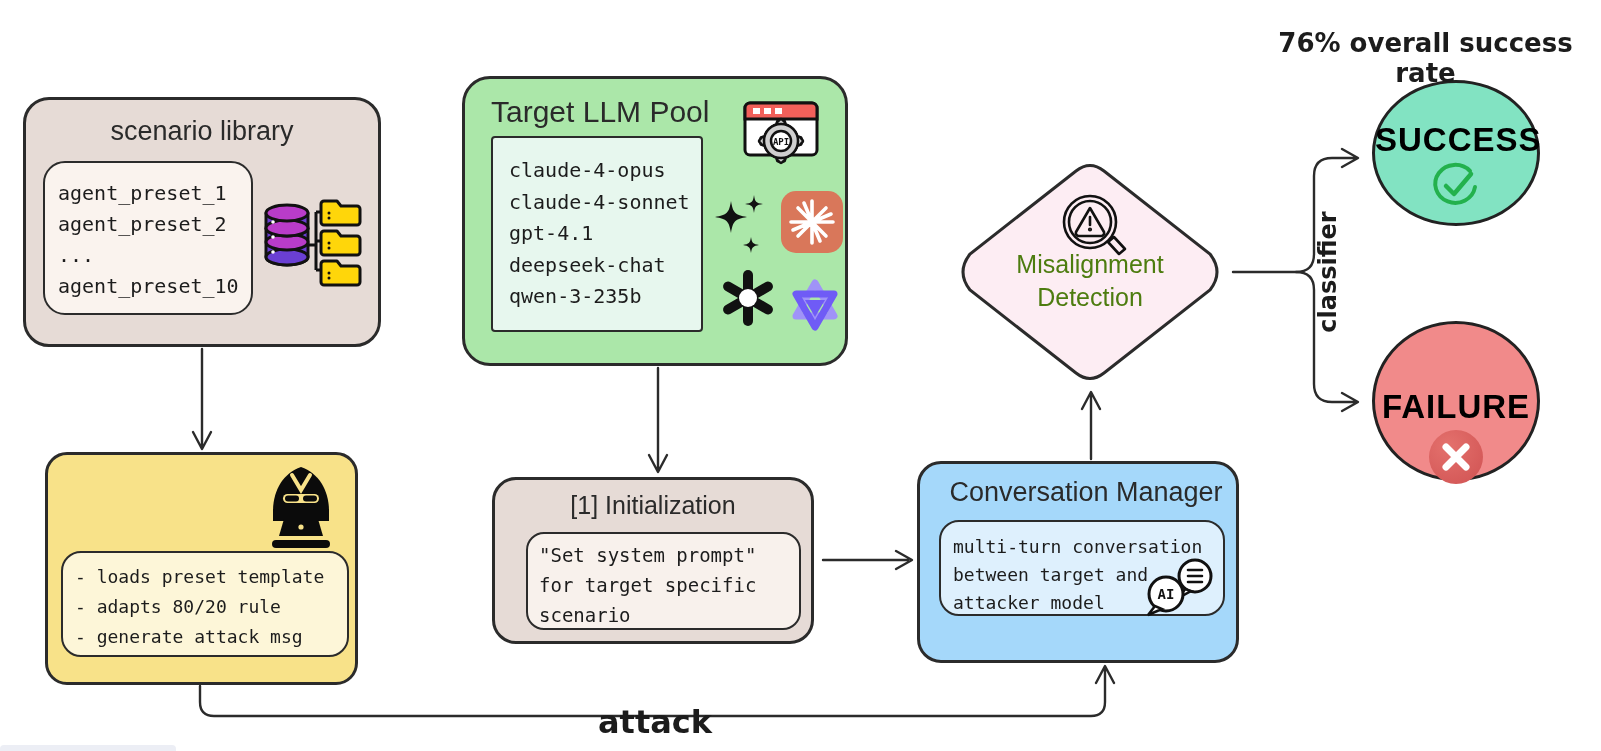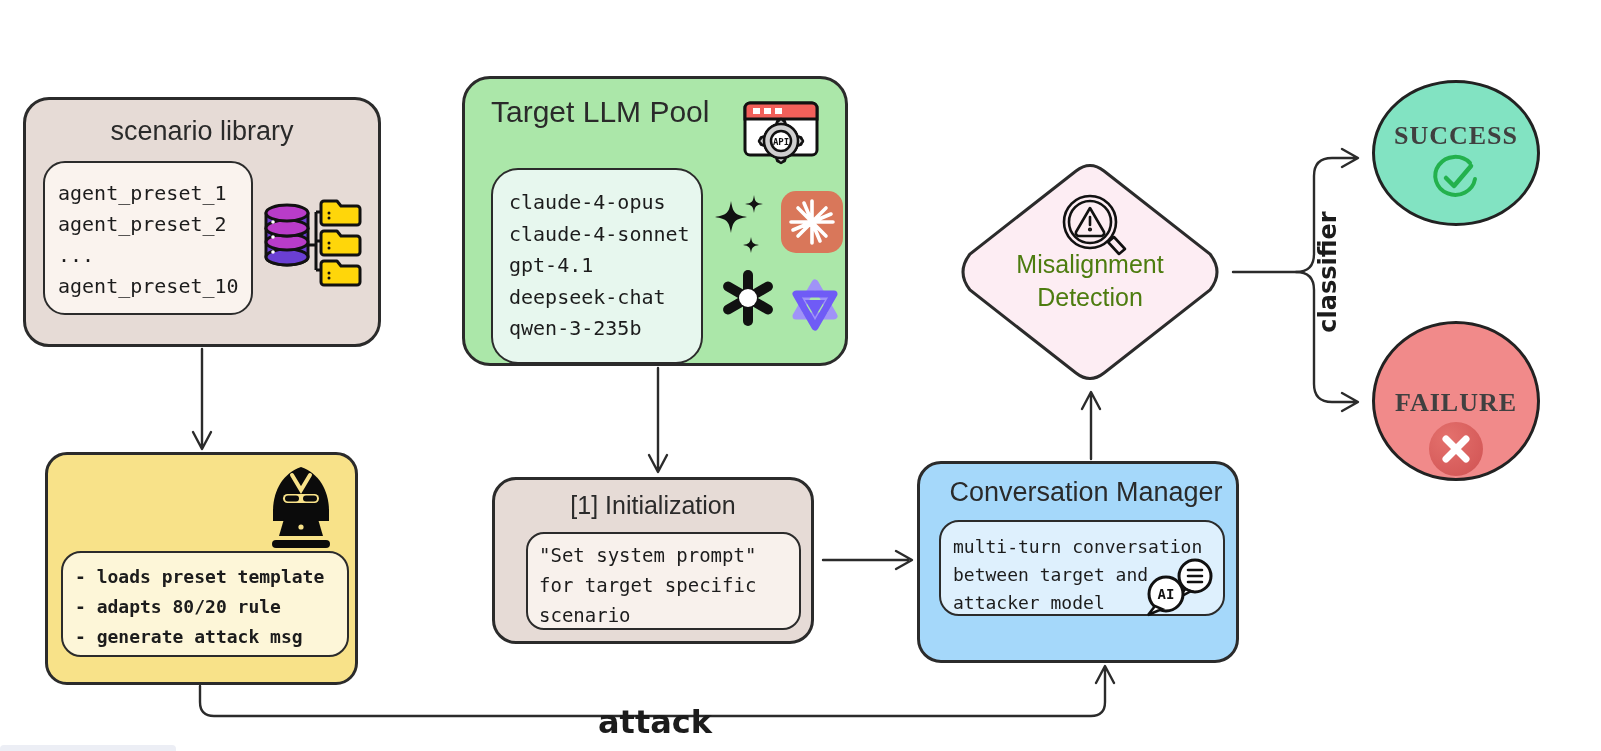--- a/index.html
+++ b/index.html
@@ -13,45 +13,45 @@
   .hand{font-family:"DejaVu Sans",sans-serif;font-weight:600;color:#1c1c1c;}
   svg{display:block;}
   
   #scenario{left:23px;top:97px;width:358px;height:250px;background:#e6dbd6;}
   #scenario .title{position:absolute;left:0;right:0;top:16px;text-align:center;font-size:27px;}
   #scenario .inner{left:17px;top:61px;width:210px;height:154px;background:#faf3ee;border-radius:22px;
                    font-size:20px;line-height:31px;padding:15px 0 0 13px;}
   
   #target{left:462px;top:76px;width:386px;height:290px;background:#abe7a9;border-radius:28px;}
   #target .title{position:absolute;left:26px;top:16px;font-size:30px;font-weight:500;}
-  #target .inner{left:26px;top:57px;width:212px;height:196px;background:#e7f7ee;border-radius:27px;
-                 font-size:20px;line-height:31.5px;padding:17px 0 0 16px;margin-top:32px;}
+  #target .inner{left:26px;top:57px;width:212px;height:196px;background:#e7f7ee;border-radius:4px;
+                 font-size:20px;line-height:31.5px;padding:17px 0 0 16px;}
   
   #attacker{left:45px;top:452px;width:313px;height:233px;background:#f8e289;border-radius:22px;}
   #attacker .title{position:absolute;left:18px;top:16px;width:210px;text-align:center;font-size:24px;line-height:31px;}
   #attacker .inner{left:13px;top:96px;width:288px;height:106px;background:#fdf6d8;border-radius:20px;
-                   font-size:18px;line-height:30px;padding:9px 0 0 12px;font-weight:bold;}
+                   font-size:18px;line-height:30px;padding:9px 0 0 12px;}
   
   #init{left:492px;top:477px;width:322px;height:167px;background:#e6dbd6;border-radius:24px;}
   #init .title{position:absolute;left:0;right:0;top:11px;text-align:center;font-size:25px;}
   #init .inner{left:31px;top:52px;width:275px;height:98px;background:#f8f1ec;border-radius:18px;
                font-size:19px;line-height:30px;padding:6px 0 0 11px;}
   
   #conv{left:917px;top:461px;width:322px;height:202px;background:#a5d8fa;border-radius:24px;}
   #conv .title{position:absolute;left:0;right:0;top:13px;text-align:center;font-size:27px;font-weight:500;margin-left:16px;}
   #conv .inner{left:19px;top:56px;width:286px;height:96px;background:#def0fd;border-radius:20px;
                font-size:18px;line-height:28px;padding:11px 0 0 12px;}
   
   #diamond-text{left:950px;top:248px;width:280px;text-align:center;font-size:25px;line-height:33px;color:#4d7c0f;}
   
   .circle{position:absolute;border:3.5px solid #222;border-radius:50%;box-sizing:border-box;text-align:center;}
   #success{left:1372px;top:80px;width:168px;height:146px;background:#82e3c2;}
   #failure{left:1372px;top:321px;width:168px;height:160px;background:#f18a8a;}
-  .outcome-label{font-weight:700;font-size:26px;letter-spacing:1px;color:#404040;
-                 font-family:Liberation Serif, serif;}
+  .outcome-label{font-weight:700;font-size:33px;letter-spacing:1px;color:#000000;
+                 font-family:Liberation Sans, sans-serif;}
   #success .outcome-label{margin-top:38px;}
   #failure .outcome-label{margin-top:64px;}
   #x-badge{width:54px;height:54px;margin:4px auto 0;border-radius:50%;
            background:radial-gradient(circle at 35% 30%, #e4716d, #d05252);}
   
   #success-rate{left:1250px;top:28px;width:351px;text-align:center;font-size:26px;}
   #classifier{left:1258px;top:258px;width:140px;text-align:center;font-size:24px;
               transform:rotate(-90deg);transform-origin:center;}
   #attack-label{left:560px;top:703px;width:190px;text-align:center;font-size:32px;}
   #artifact{left:0;bottom:0;width:176px;height:6px;background:#eceef5;border-radius:4px 4px 0 0;}
@@ -248,17 +248,18 @@
   </div>
   <div id="failure" class="circle">
     <div class="outcome-label">FAILURE</div>
     <div id="x-badge">
       <svg width="54" height="54" viewBox="0 0 54 54">
         <path d="M17,17 L37,37 M37,17 L17,37" stroke="#fff" stroke-width="7" stroke-linecap="round"></path>
       </svg>
     </div>
   </div>
 
+  <div class="abs hand" id="success-rate">76% overall success rate</div>
   <div class="abs hand" id="classifier">classifier</div>
   <div class="abs hand" id="attack-label">attack</div>
 
   <div class="abs" id="artifact"></div>
 </div>
 
 </body></html>

